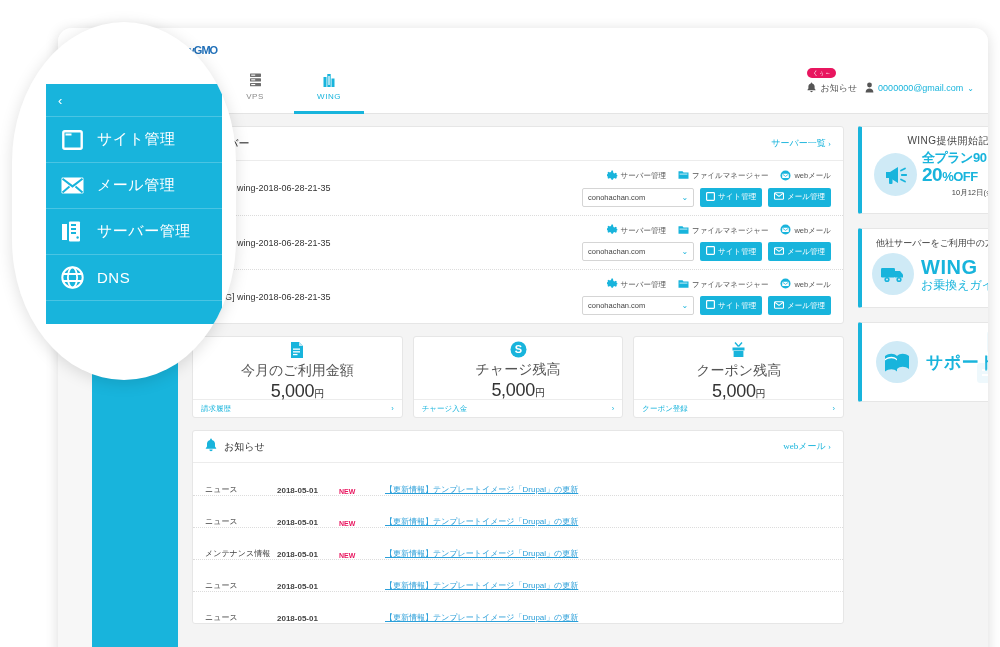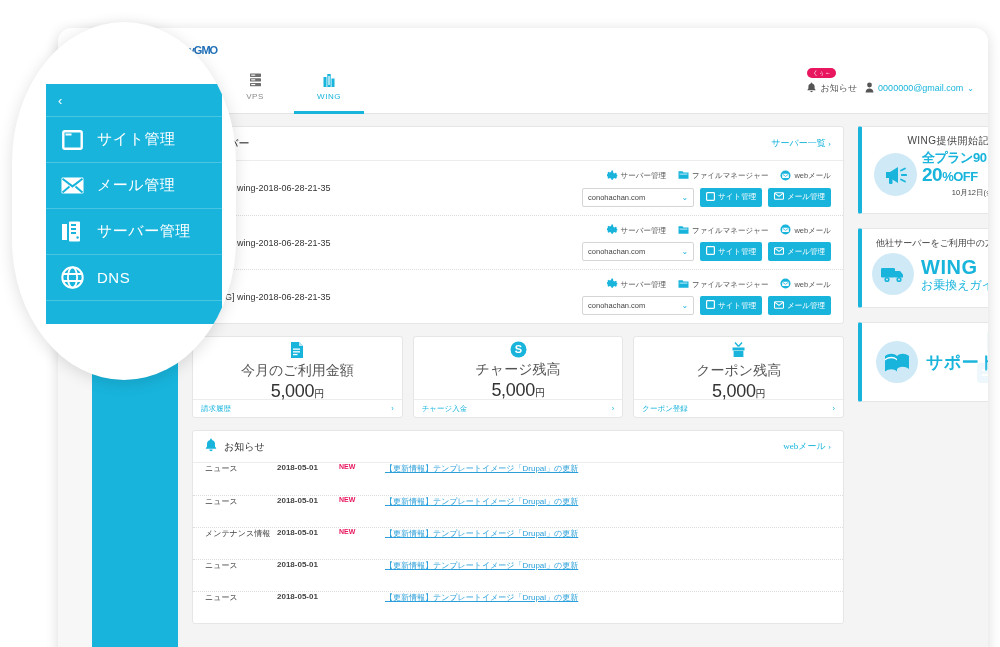--- a/index.html
+++ b/index.html
@@ -186,21 +186,21 @@
   #news-head {
     height: 32px;
     display: flex; align-items: center; justify-content: space-between;
     padding: 0 12px;
     border-bottom: 1px solid #ececec;
   }
   #news-head-left { display: flex; align-items: center; gap: 7px; }
   #news-title { font-size: 10px; color: #333; }
   .news-row {
     height: 32px;
-    display: flex; align-items: flex-start;
+    display: flex; align-items: flex-end;
     padding: 0 12px;
     font-size: 8px;
   }
   .news-row + .news-row { border-top: 1px dotted #dcdcdc; }
   .news-cat { width: 72px; color: #444; }
   .news-date { width: 62px; color: #444; font-weight: bold; }
   .news-new { width: 26px; color: #e8165f; font-size: 7px; font-weight: bold; }
   .news-link { color: #2b9fd9; text-decoration: underline; cursor: pointer; margin-left: 20px; }
 
   

